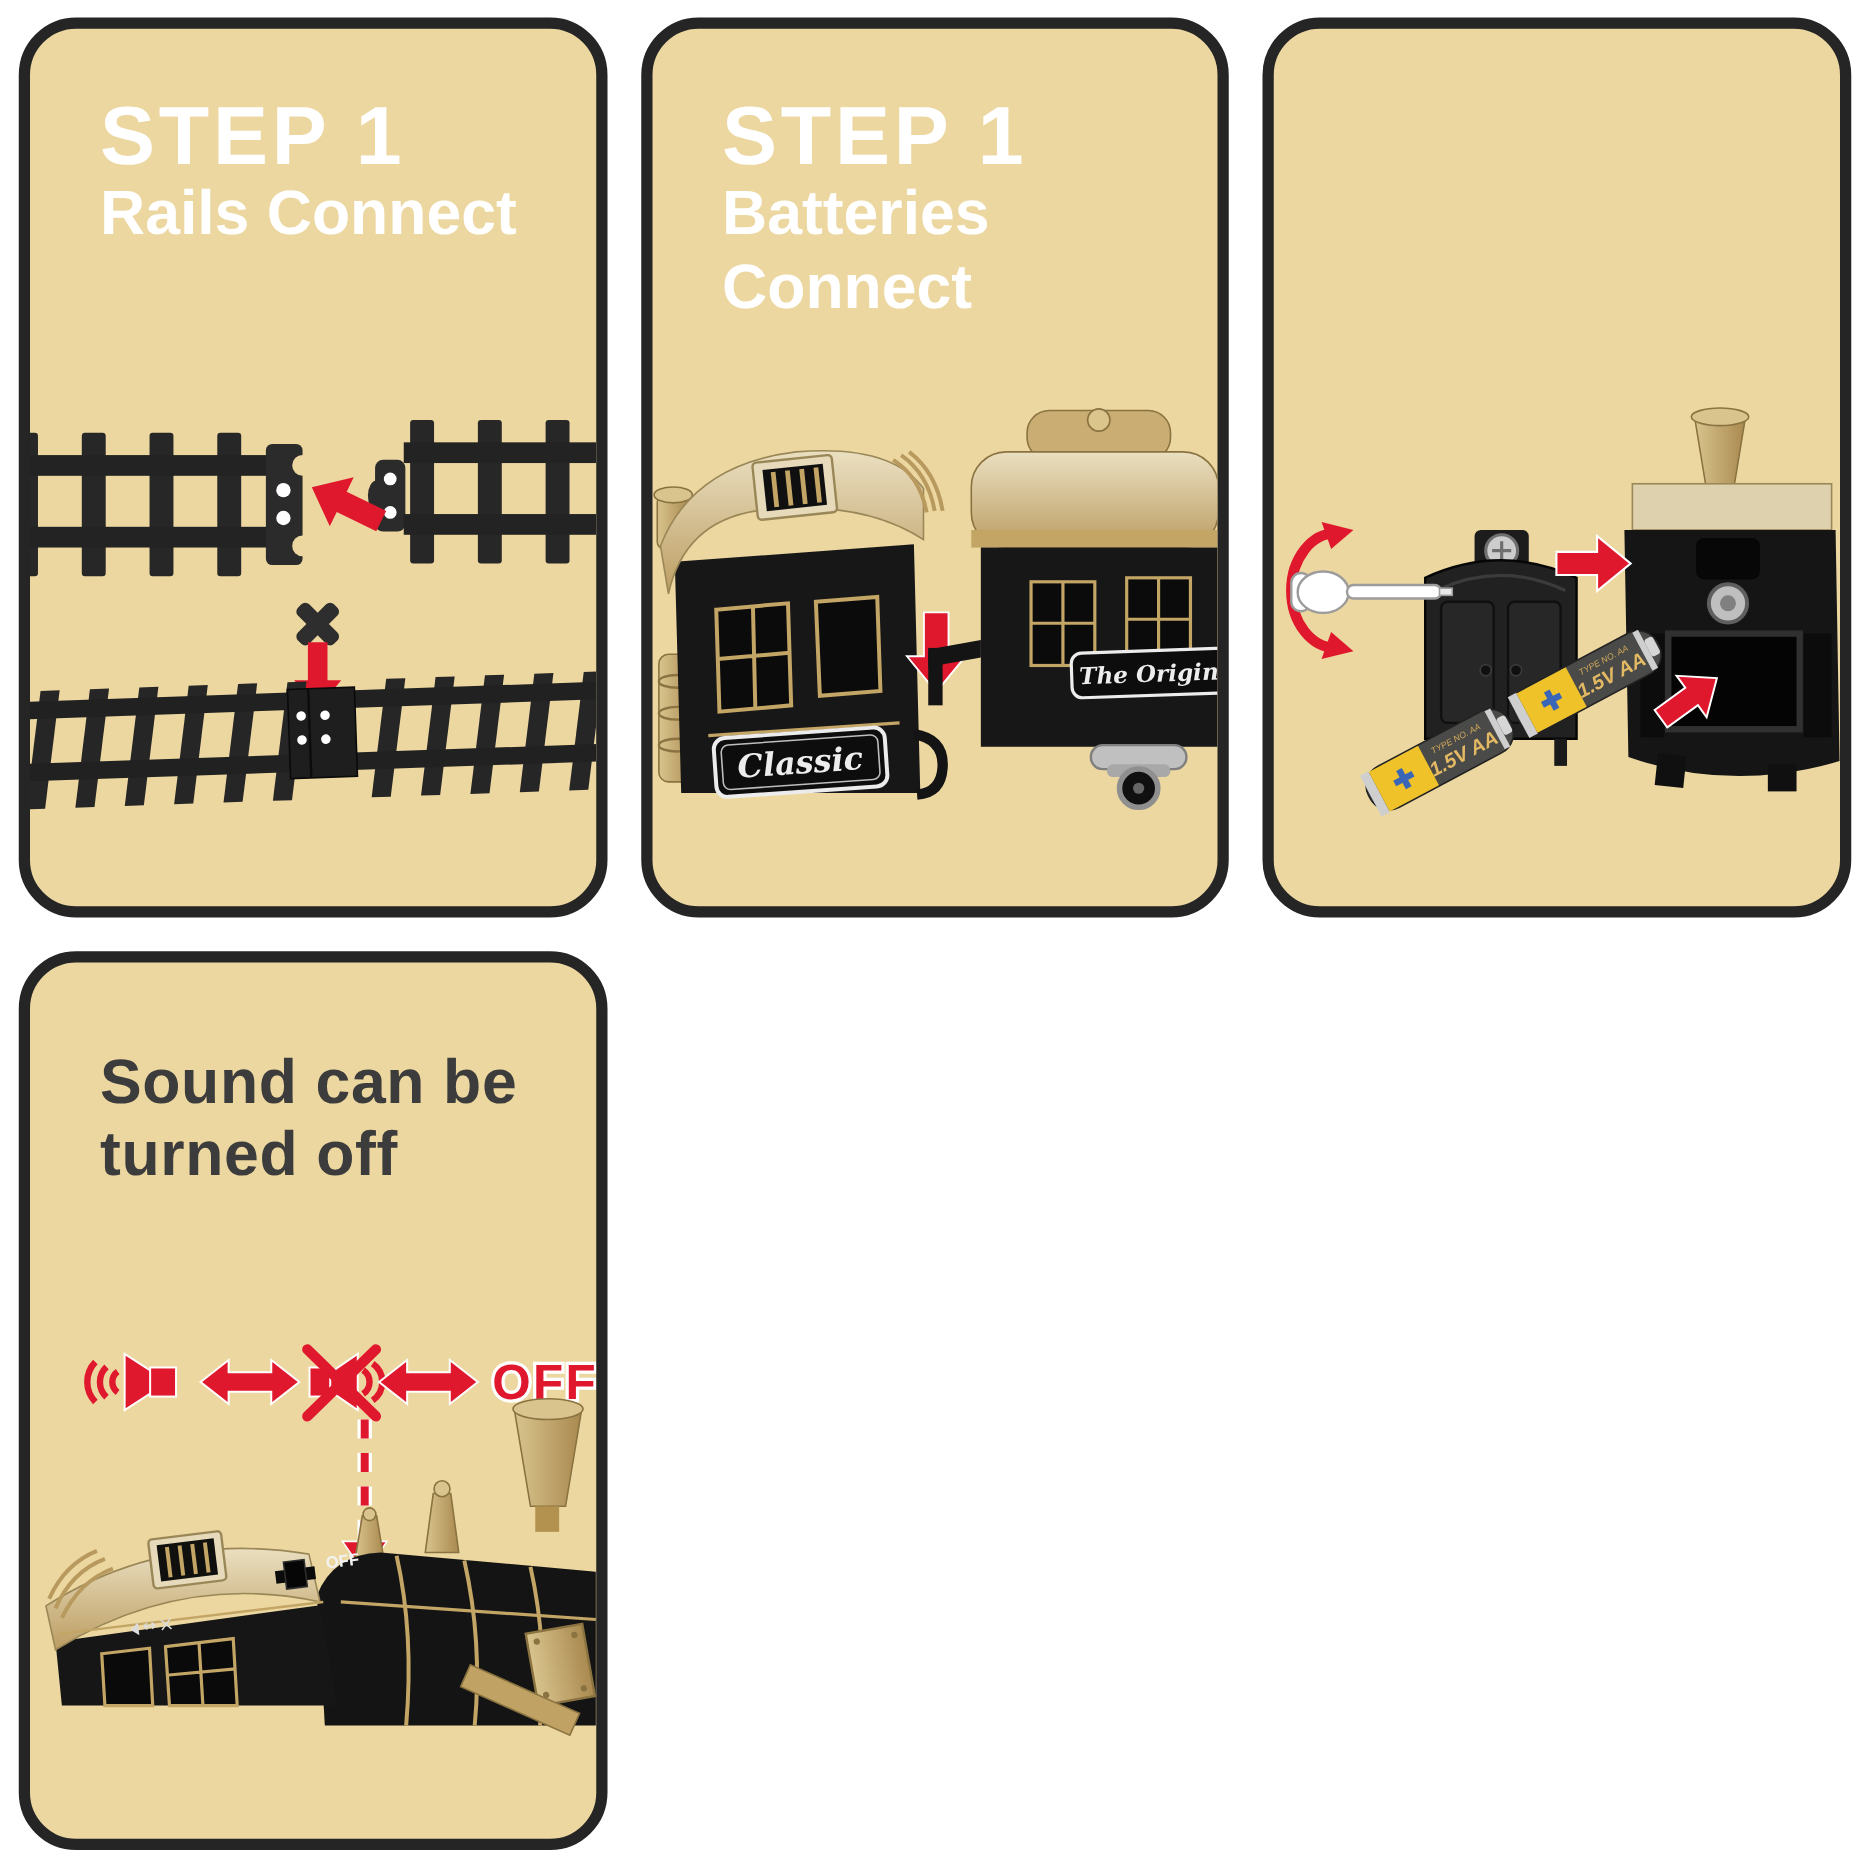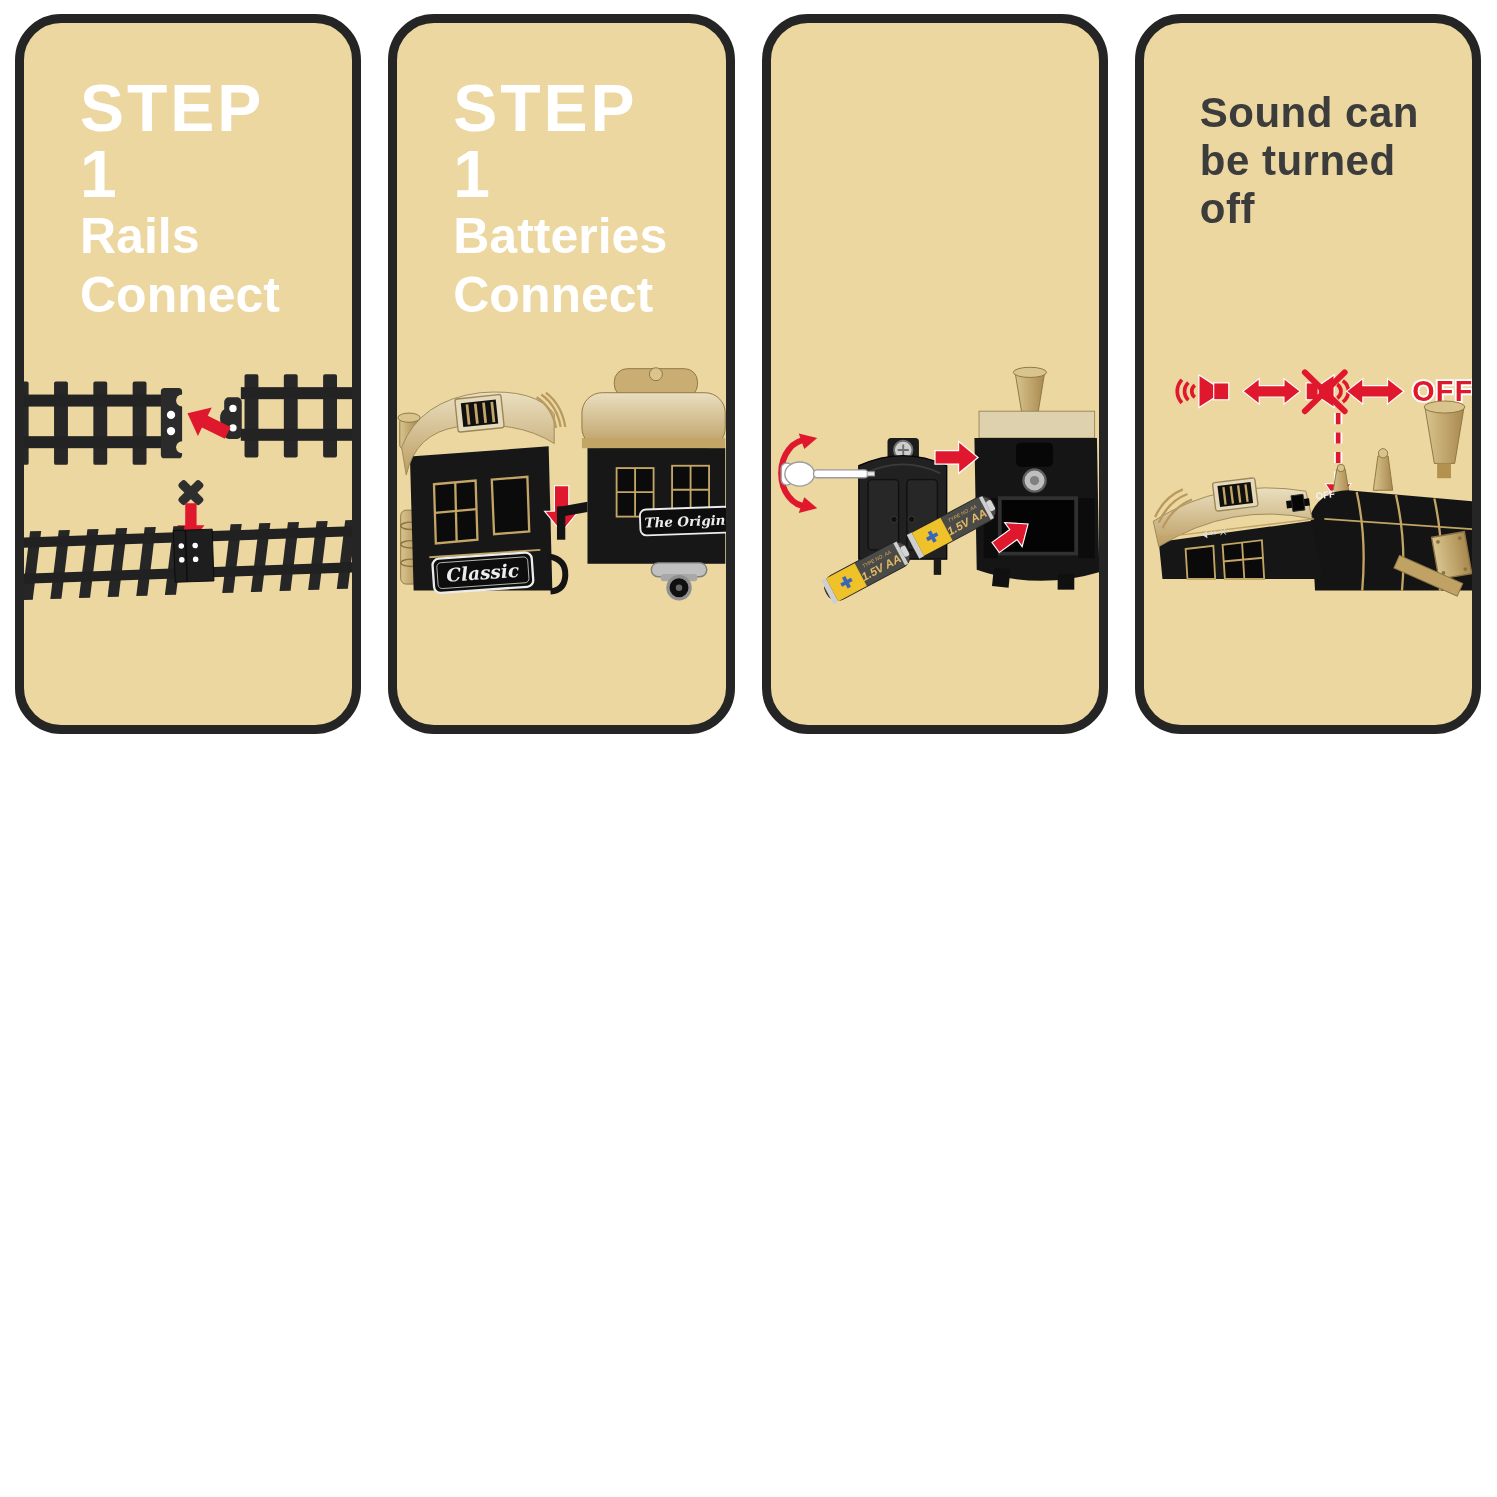--- a/index.html
+++ b/index.html
@@ -1,24 +1,24 @@
 <!DOCTYPE html>
 <html><head>
 <meta charset="utf-8">
 <style>
   html,body{width:1497px;height:1497px;margin:0;padding:0;background:#ffffff;
     font-family:"Liberation Sans", sans-serif;overflow:hidden;}
   .grid{position:absolute;left:15px;top:14px;width:1466px;height:1466px;
-    display:grid;grid-template-columns:1fr 1fr 1fr 1fr;grid-template-rows:1fr 1fr;gap:27px;}
+    display:grid;grid-template-columns:1fr 1fr 1fr;grid-template-rows:1fr 1fr;gap:27px;}
   .panel{background:#ECD7A0;border:9px solid #252525;border-radius:46px;
     position:relative;overflow:hidden;}
   .panel-head{position:relative;z-index:3;padding:52px 40px 0 56px;}
   .step{font-size:66px;font-weight:bold;color:#fff;letter-spacing:3px;line-height:1;}
   .subtitle{font-size:50px;font-weight:bold;color:#fff;line-height:1.18;max-width:600px;}
-  .note{font-size:42px;font-weight:bold;color:#3c3c3c;margin-top:14px;letter-spacing:.5px;}
+  .note{font-size:50px;font-weight:bold;color:#3c3c3c;margin-top:14px;letter-spacing:.5px;}
   .art{position:absolute;left:0;bottom:0;width:100%;height:500px;z-index:1;display:block;}
   svg text{font-family:"Liberation Sans", sans-serif;}
   .script-text{font-family:"DejaVu Serif", serif;font-style:italic;font-weight:bold;}
 </style>
 </head>
 <body>
 
 <div class="grid">
 
   <div class="panel">

